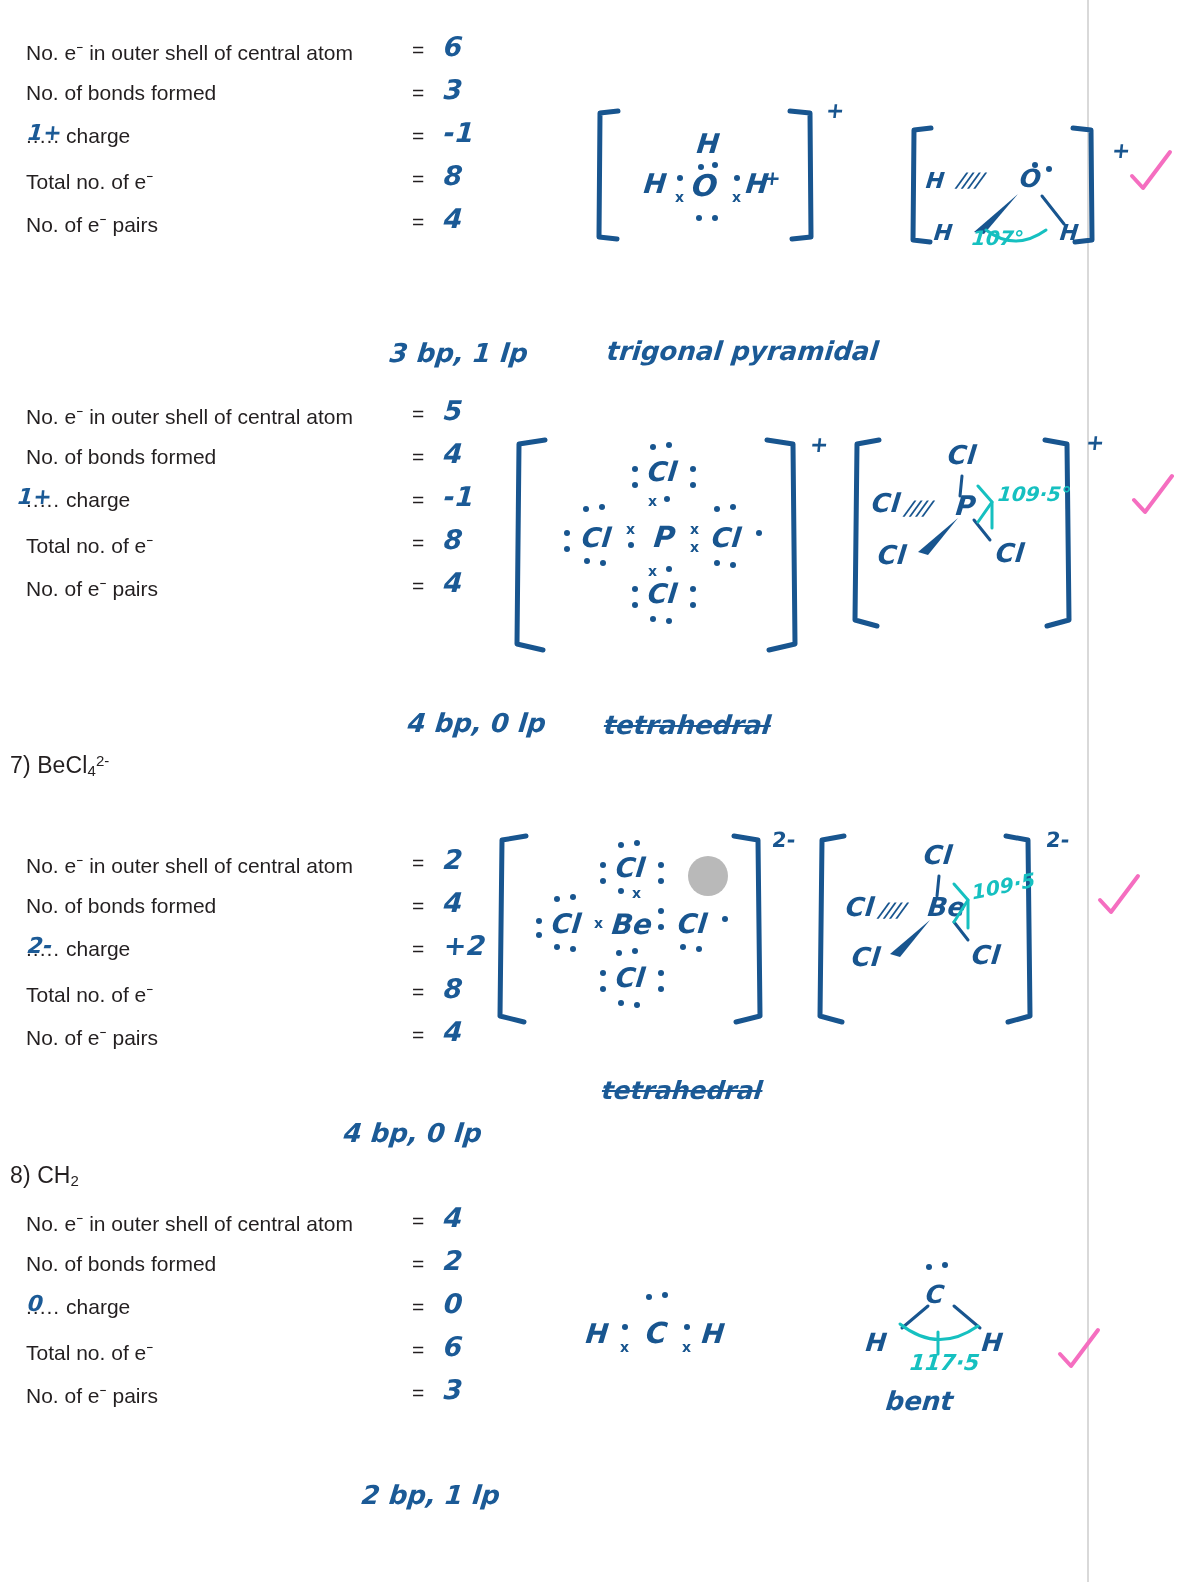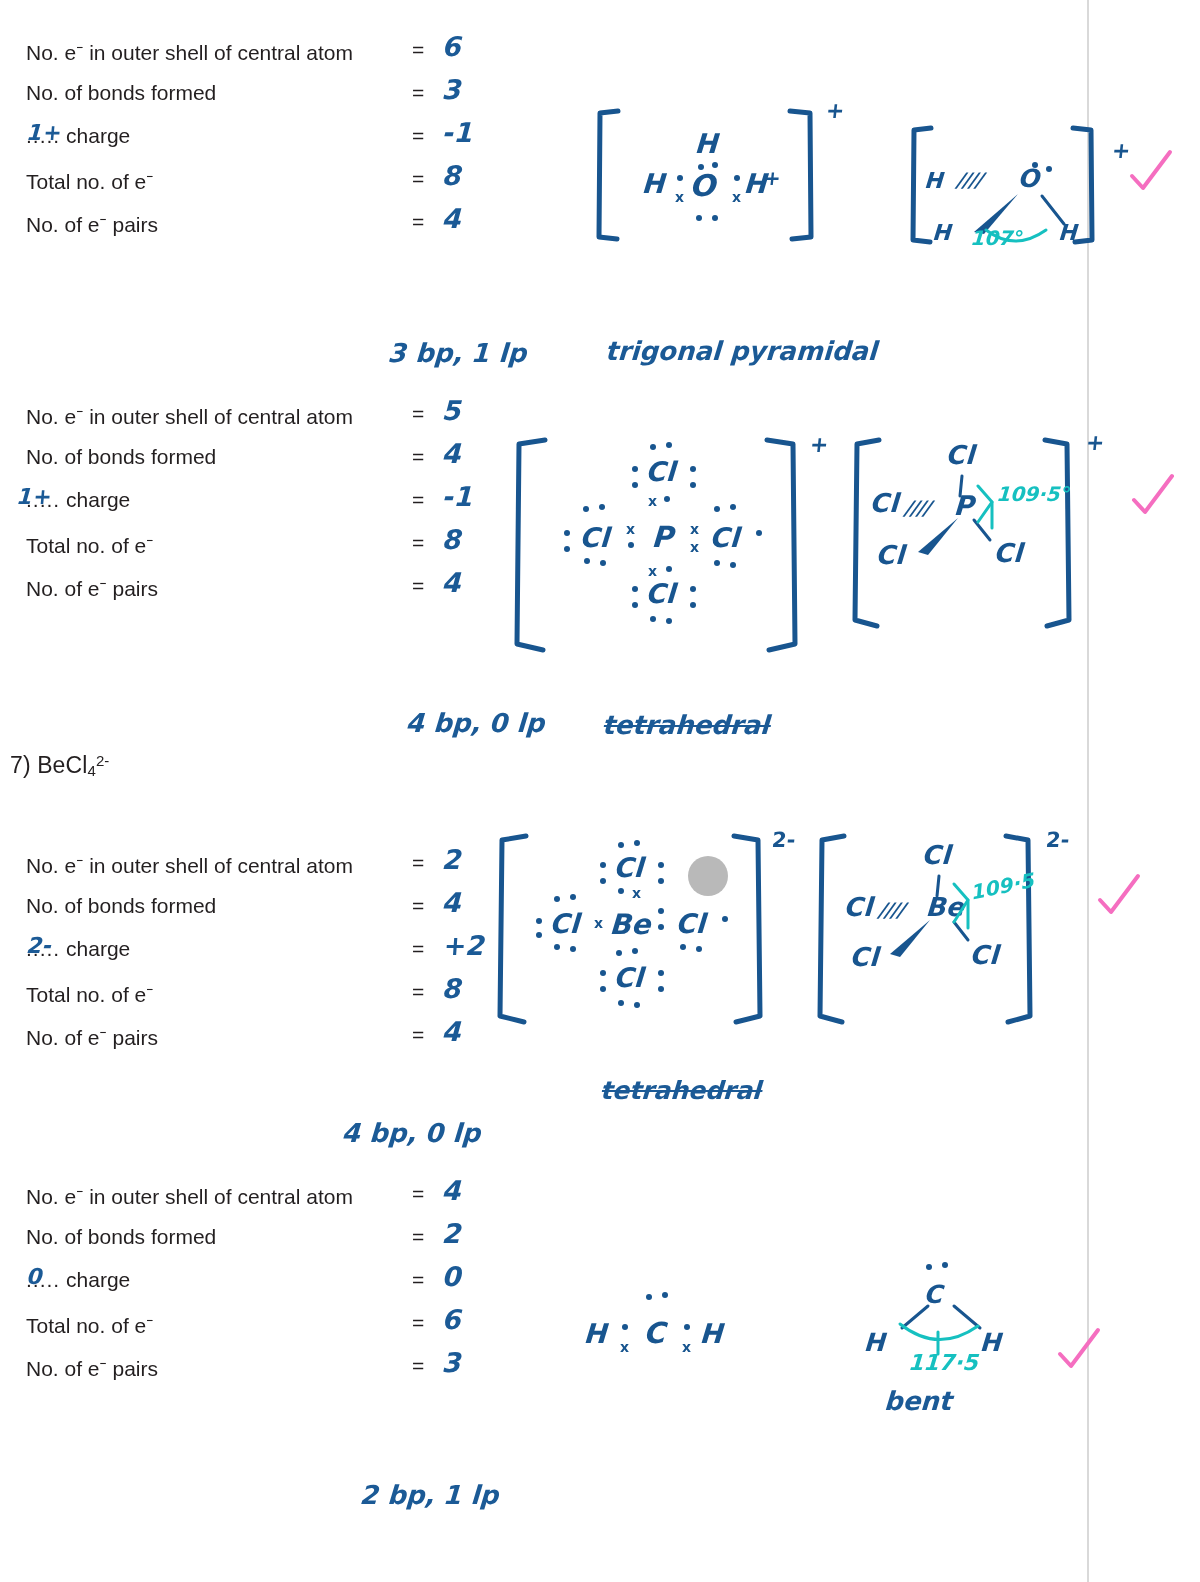--- a/index.html
+++ b/index.html
@@ -508,20 +508,24 @@
   <div class="tick" style="left:1096px;top:872px;">
     <svg viewBox="0 0 46 46">
         <path d="M4 28 L15 40 L42 4" fill="none" stroke="#f56ec0" stroke-width="4" stroke-linecap="round" stroke-linejoin="round"></path>
       </svg>
   </div>
 
   <div class="hw strike" style="left:602px;top:1076px;font-size:25px;">tetrahedral</div>
   <div class="hw" style="left:344px;top:1118px;font-size:26px;">4 bp, 0 lp</div>
 
   <div class="qblock" style="top:1162px;">
+    <div class="qtitle">
+      <span>8)</span>
+      <span>CH</span><sub>2</sub><span></span><sup></sup>
+    </div>
     <div class="rows">
       <div class="row">
         <span class="lbl">No. e⁻ in outer shell of central atom</span>
         <span class="eq">=</span>
         <span class="val">4</span>
       </div>
       <div class="row">
         <span class="lbl">No. of bonds formed</span>
         <span class="eq">=</span>
         <span class="val">2</span>

